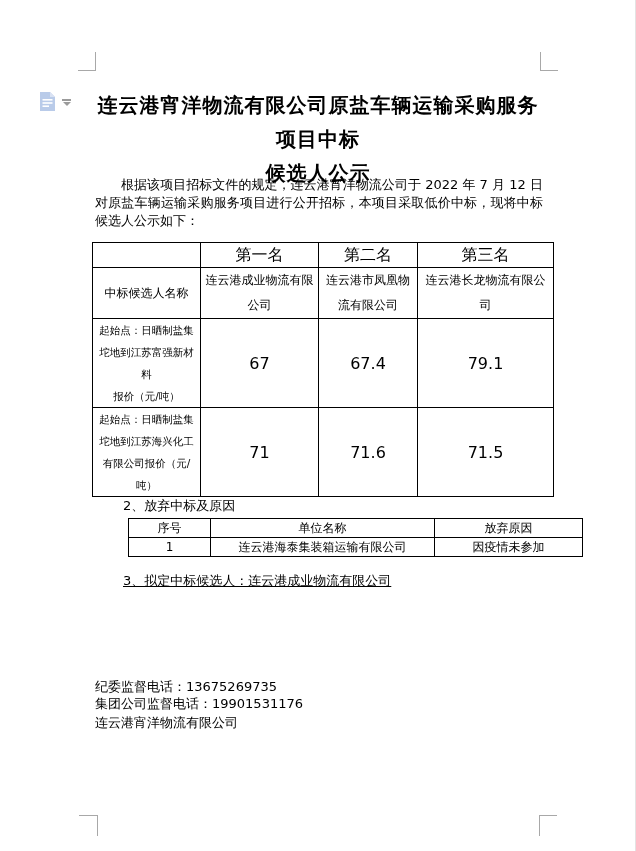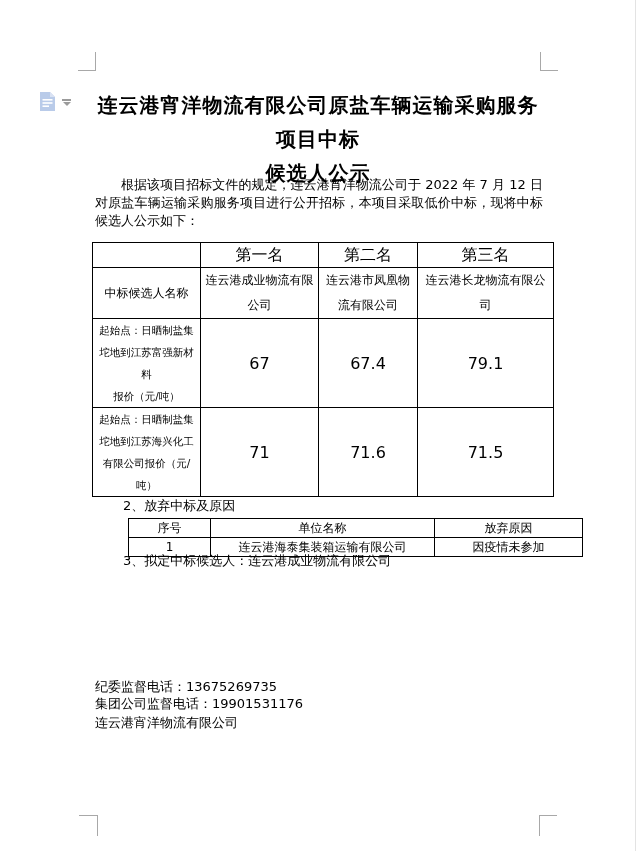--- a/index.html
+++ b/index.html
@@ -24,21 +24,21 @@
   .paste-btn svg{position:absolute;left:0;top:0;}
   .dd-arrow{position:absolute;left:23px;top:8px;width:9px;height:7px;}
   .dd-arrow .bar{width:9px;height:2px;background:#9b9b9b;}
   .dd-arrow .tri{width:0;height:0;margin:1px auto 0;border-left:4px solid transparent;border-right:4px solid transparent;border-top:4px solid #9b9b9b;}
   
   .doc-title{position:absolute;left:95px;top:88px;width:446px;text-align:center;font-size:20px;font-weight:bold;line-height:34px;letter-spacing:1px;}
   .para-intro{position:absolute;left:95px;top:176px;width:448px;font-size:13px;line-height:18px;text-align:justify;text-indent:2em;}
   .sec-heading{position:absolute;left:95px;width:448px;font-size:13px;}
   .sec1{top:224px;text-indent:28px;}
   .sec2{top:497px;text-indent:28px;}
-  .sec3{top:552px;text-indent:28px;}
+  .sec3{top:572px;text-indent:28px;text-decoration:underline;}
   .para-closing{position:absolute;left:95px;top:598px;width:448px;font-size:13.5px;line-height:27px;text-align:justify;text-indent:2em;}
   .phones{position:absolute;left:95px;top:678px;width:448px;font-size:13px;line-height:17px;}
   .signature{position:absolute;left:95px;top:712px;width:445px;text-align:left;font-size:13px;line-height:22px;}
   
   table{border-collapse:collapse;table-layout:fixed;}
   td,th{border:1px solid #000;padding:0 3px;text-align:center;vertical-align:middle;font-weight:normal;overflow:hidden;}
   .tbl-candidates{position:absolute;left:92px;top:242px;width:461px;}
   .tbl-candidates .c1{width:108px;}
   .tbl-candidates .c2{width:118px;}
   .tbl-candidates .c3{width:99px;}

